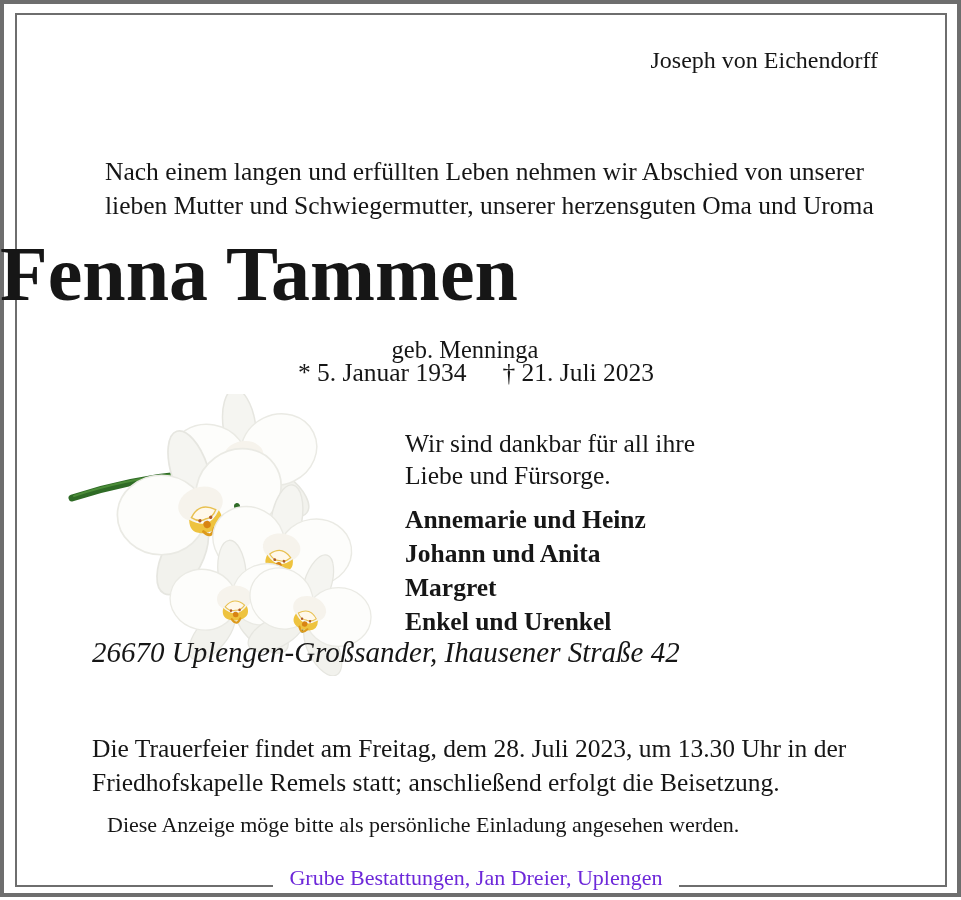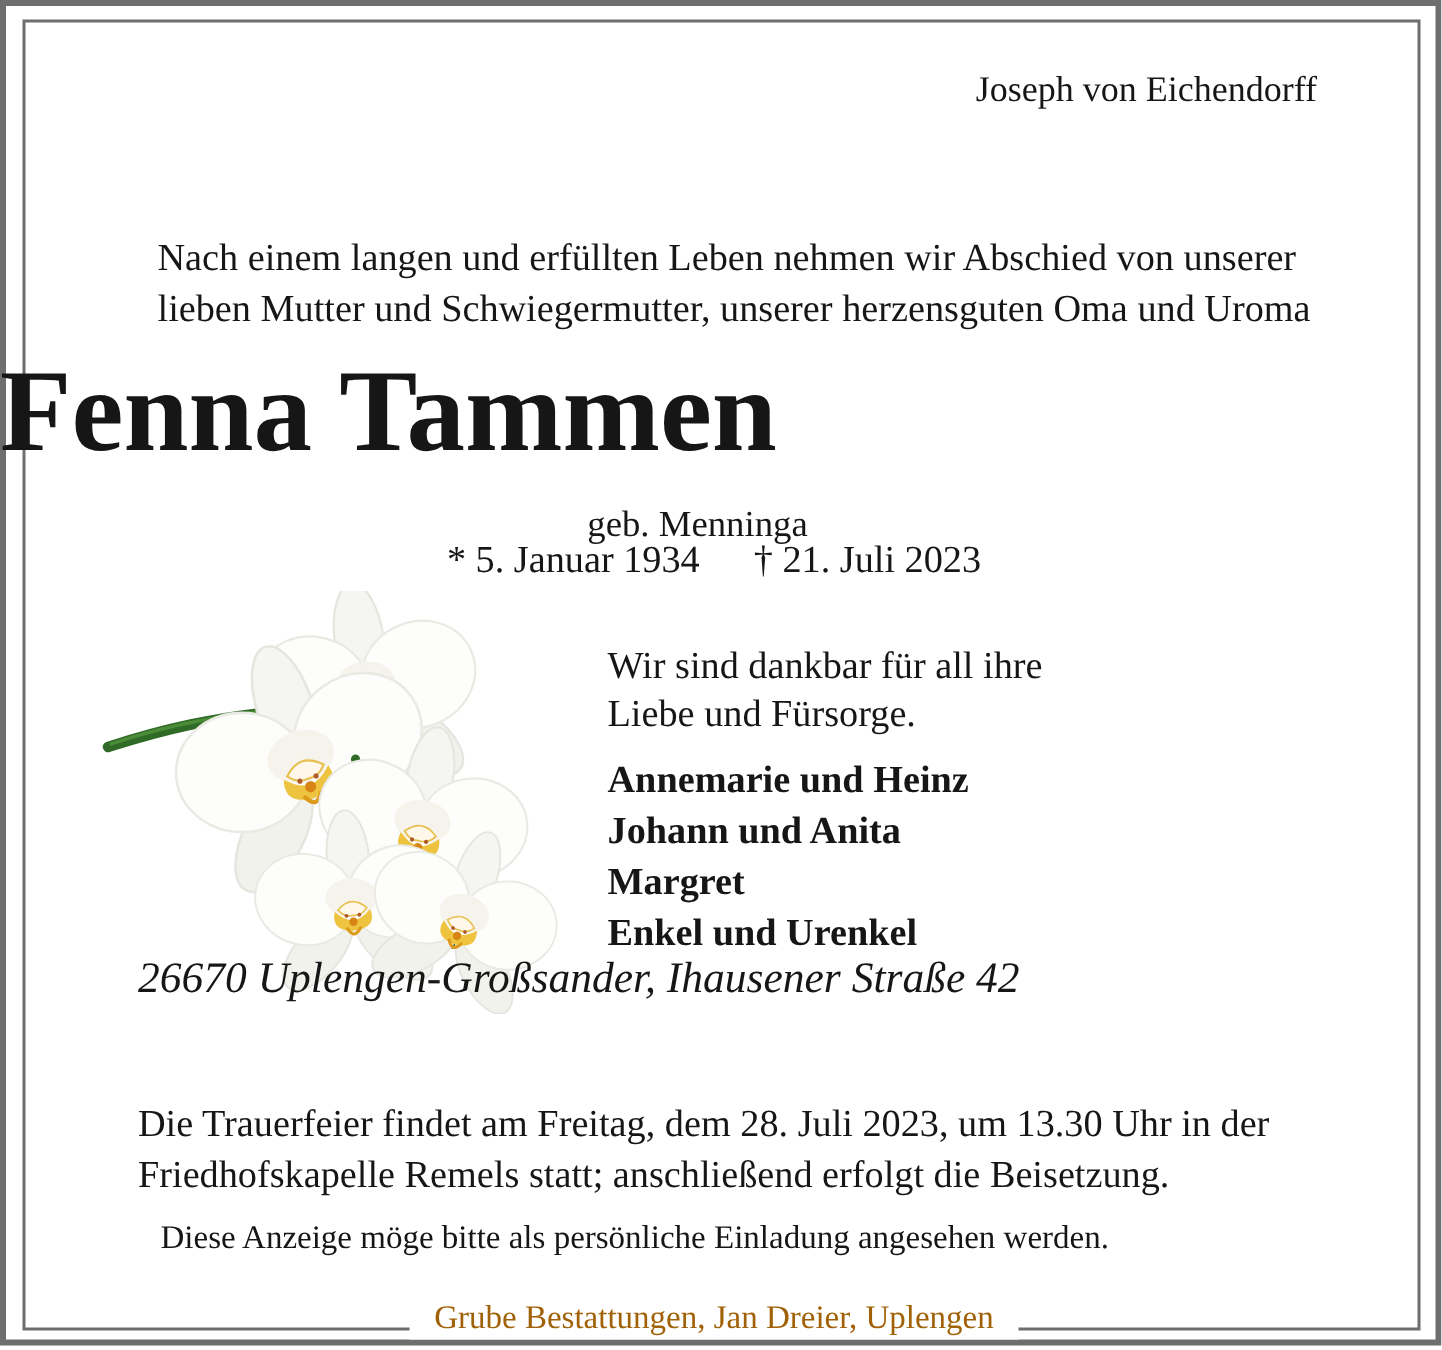--- a/index.html
+++ b/index.html
@@ -125,21 +125,21 @@
     width: 952px;
     text-align: center;
     z-index: 5;
   }
   .footer span {
     display: inline-block;
     background: #ffffff;
     padding: 0 16px;
     font-size: 22px;
     line-height: 30px;
-    color: #a16207;
+    color: #6d28d9;
   }
 </style>
 </head>
 <body>
 
 <div>
 
   <div class="outer-frame"></div>
   <div class="inner-frame"></div>
 

